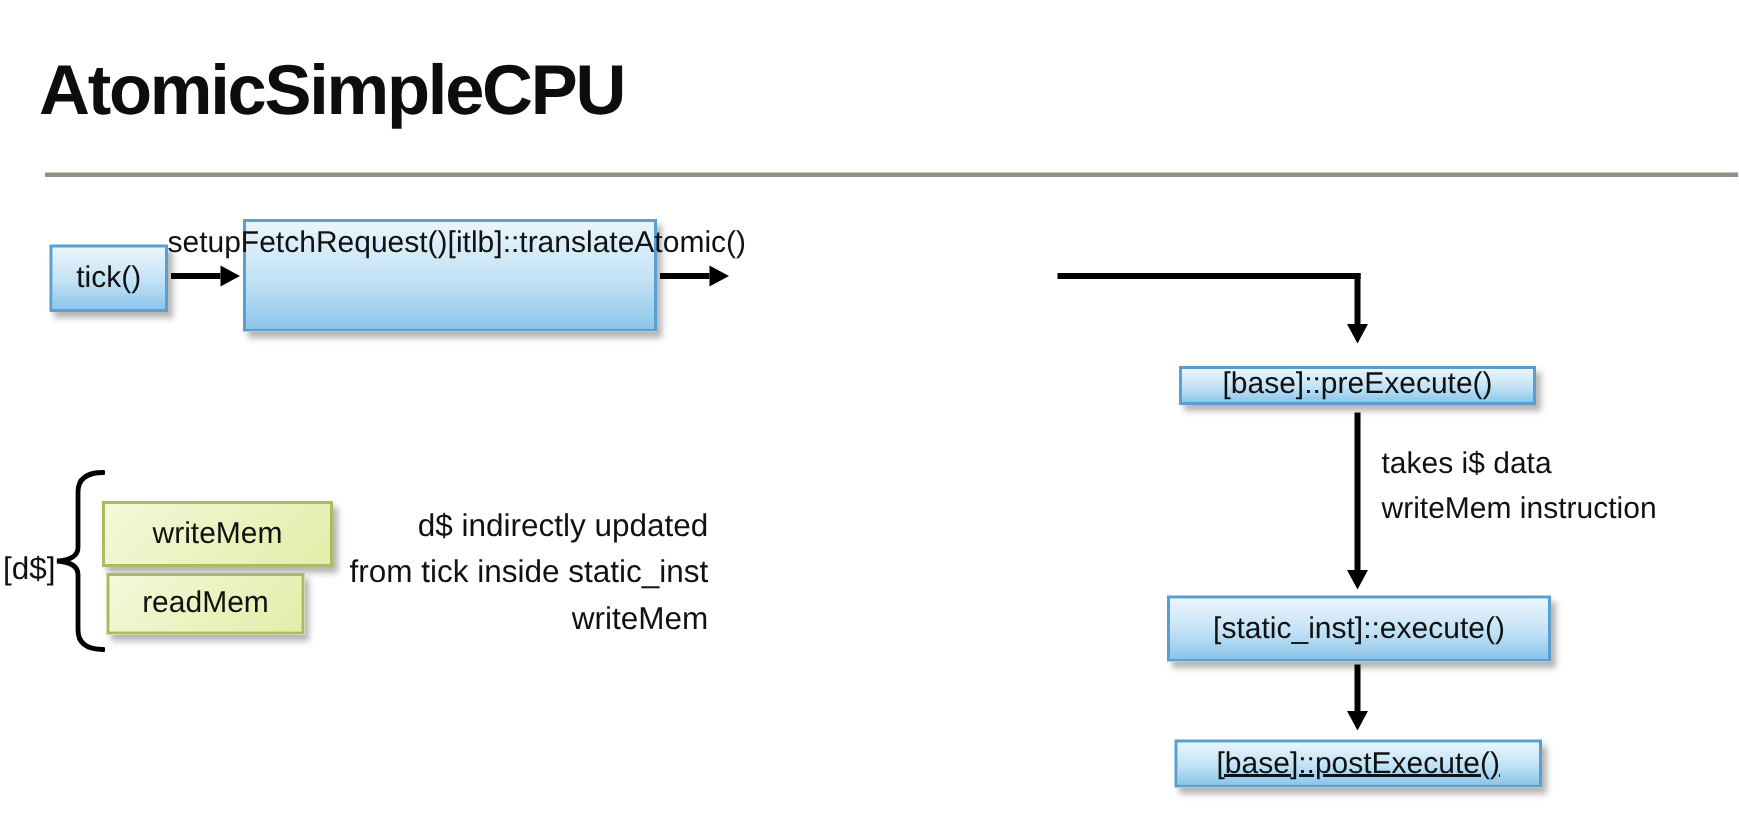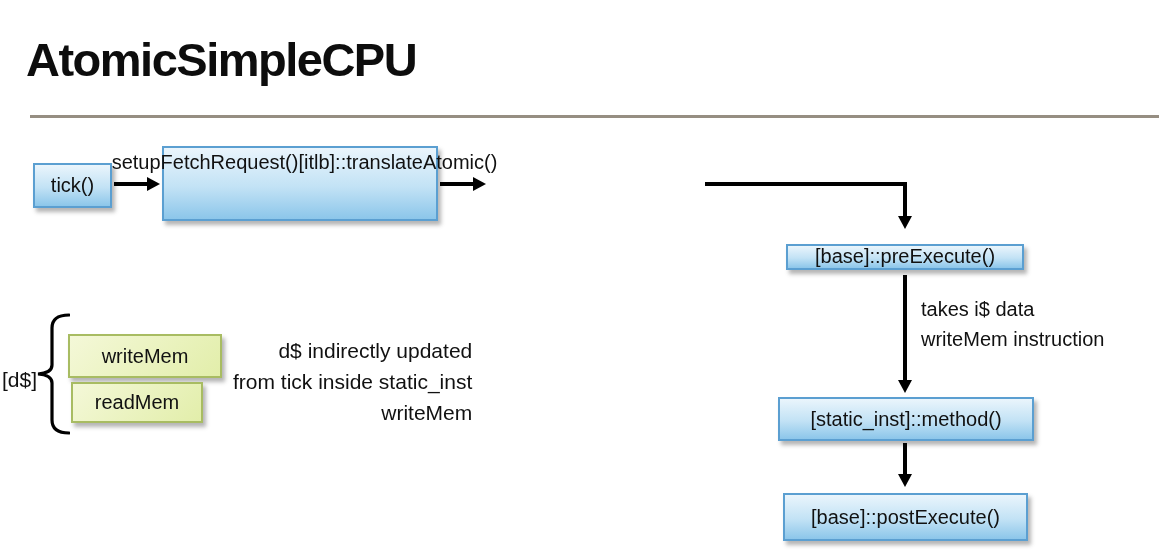--- a/index.html
+++ b/index.html
@@ -145,27 +145,27 @@
 
   <div class="line" style="left:903px; top:251px; width:4px; height:107px;"></div>
   <div class="arr-d" style="left:898px; top:356px;"></div>
 
   <div class="note" style="left:921px; top:270px;">
     <div>takes i$ data</div>
     <div>writeMem instruction</div>
   </div>
 
   <div class="box" style="left:778px; top:373px; width:256px; height:44px;">
-    <span>[static_inst]::method()</span>
+    <span>[static_inst]::execute()</span>
   </div>
 
   <div class="line" style="left:903px; top:419px; width:4px; height:33px;"></div>
   <div class="arr-d" style="left:898px; top:450px;"></div>
 
-  <div class="box" style="left:783px; top:469px; width:245px; height:48px;">
+  <div class="box" style="left:783px; top:469px; width:245px; height:32px;text-decoration:underline;">
     <span>[base]::postExecute()</span>
   </div>
 
   <div class="side-label" style="left:2px; top:344px;">[d$]</div>
 
   <svg class="brace" width="34" height="122" viewBox="0 0 34 122">
     <path d="M33,2 Q16,2 16,15 L16,52 Q16,60 2,61 Q16,62 16,70 L16,107 Q16,120 33,120" fill="none" stroke="#000000" stroke-width="3.2" stroke-linecap="round"></path>
   </svg>
 
   <div class="box green" style="left:68px; top:310px; width:154px; height:44px;">

